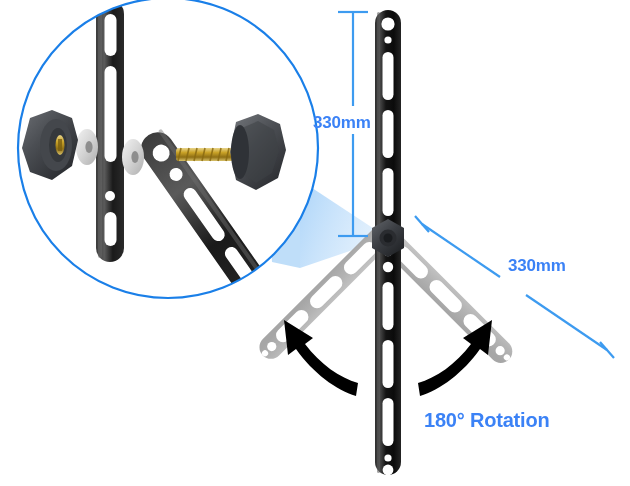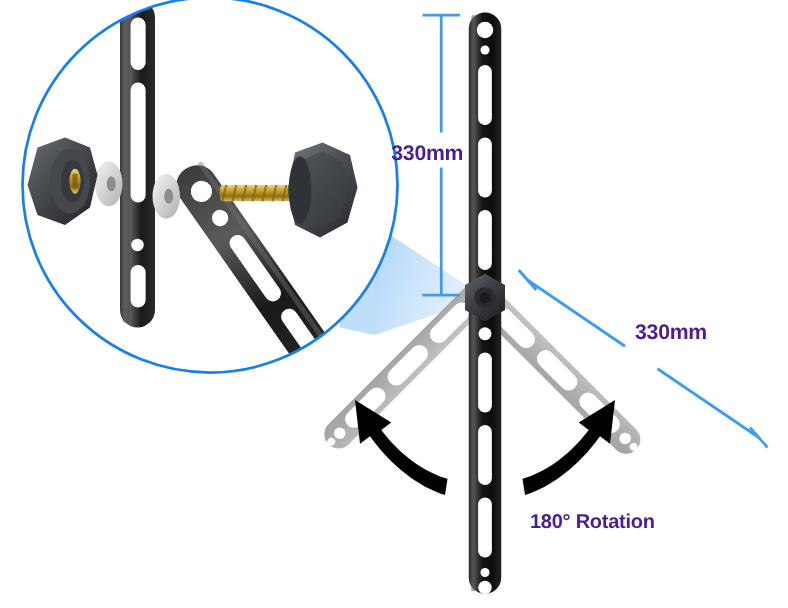--- a/index.html
+++ b/index.html
@@ -19,38 +19,38 @@
     position: absolute;
     left: 0;
     top: 0;
     width: 630px;
     height: 486px;
   }
   .dim-label {
     position: absolute;
     font-family: "Liberation Sans", sans-serif;
     font-weight: bold;
-    color: #4c1d95;
+    color: #3b82f6;
     white-space: nowrap;
     letter-spacing: -0.2px;
   }
   #label-height {
     left: 313px;
     top: 113px;
     font-size: 17px;
   }
   #label-arm {
     left: 508px;
     top: 256px;
     font-size: 17px;
   }
   #label-rotation {
     left: 424px;
     top: 409px;
-    font-size: 16px;
+    font-size: 20px;
   }
 </style>
 </head>
 <body>
 
 <div id="stage">
 
   <svg id="art" viewBox="0 0 630 486">
     <defs>
 

